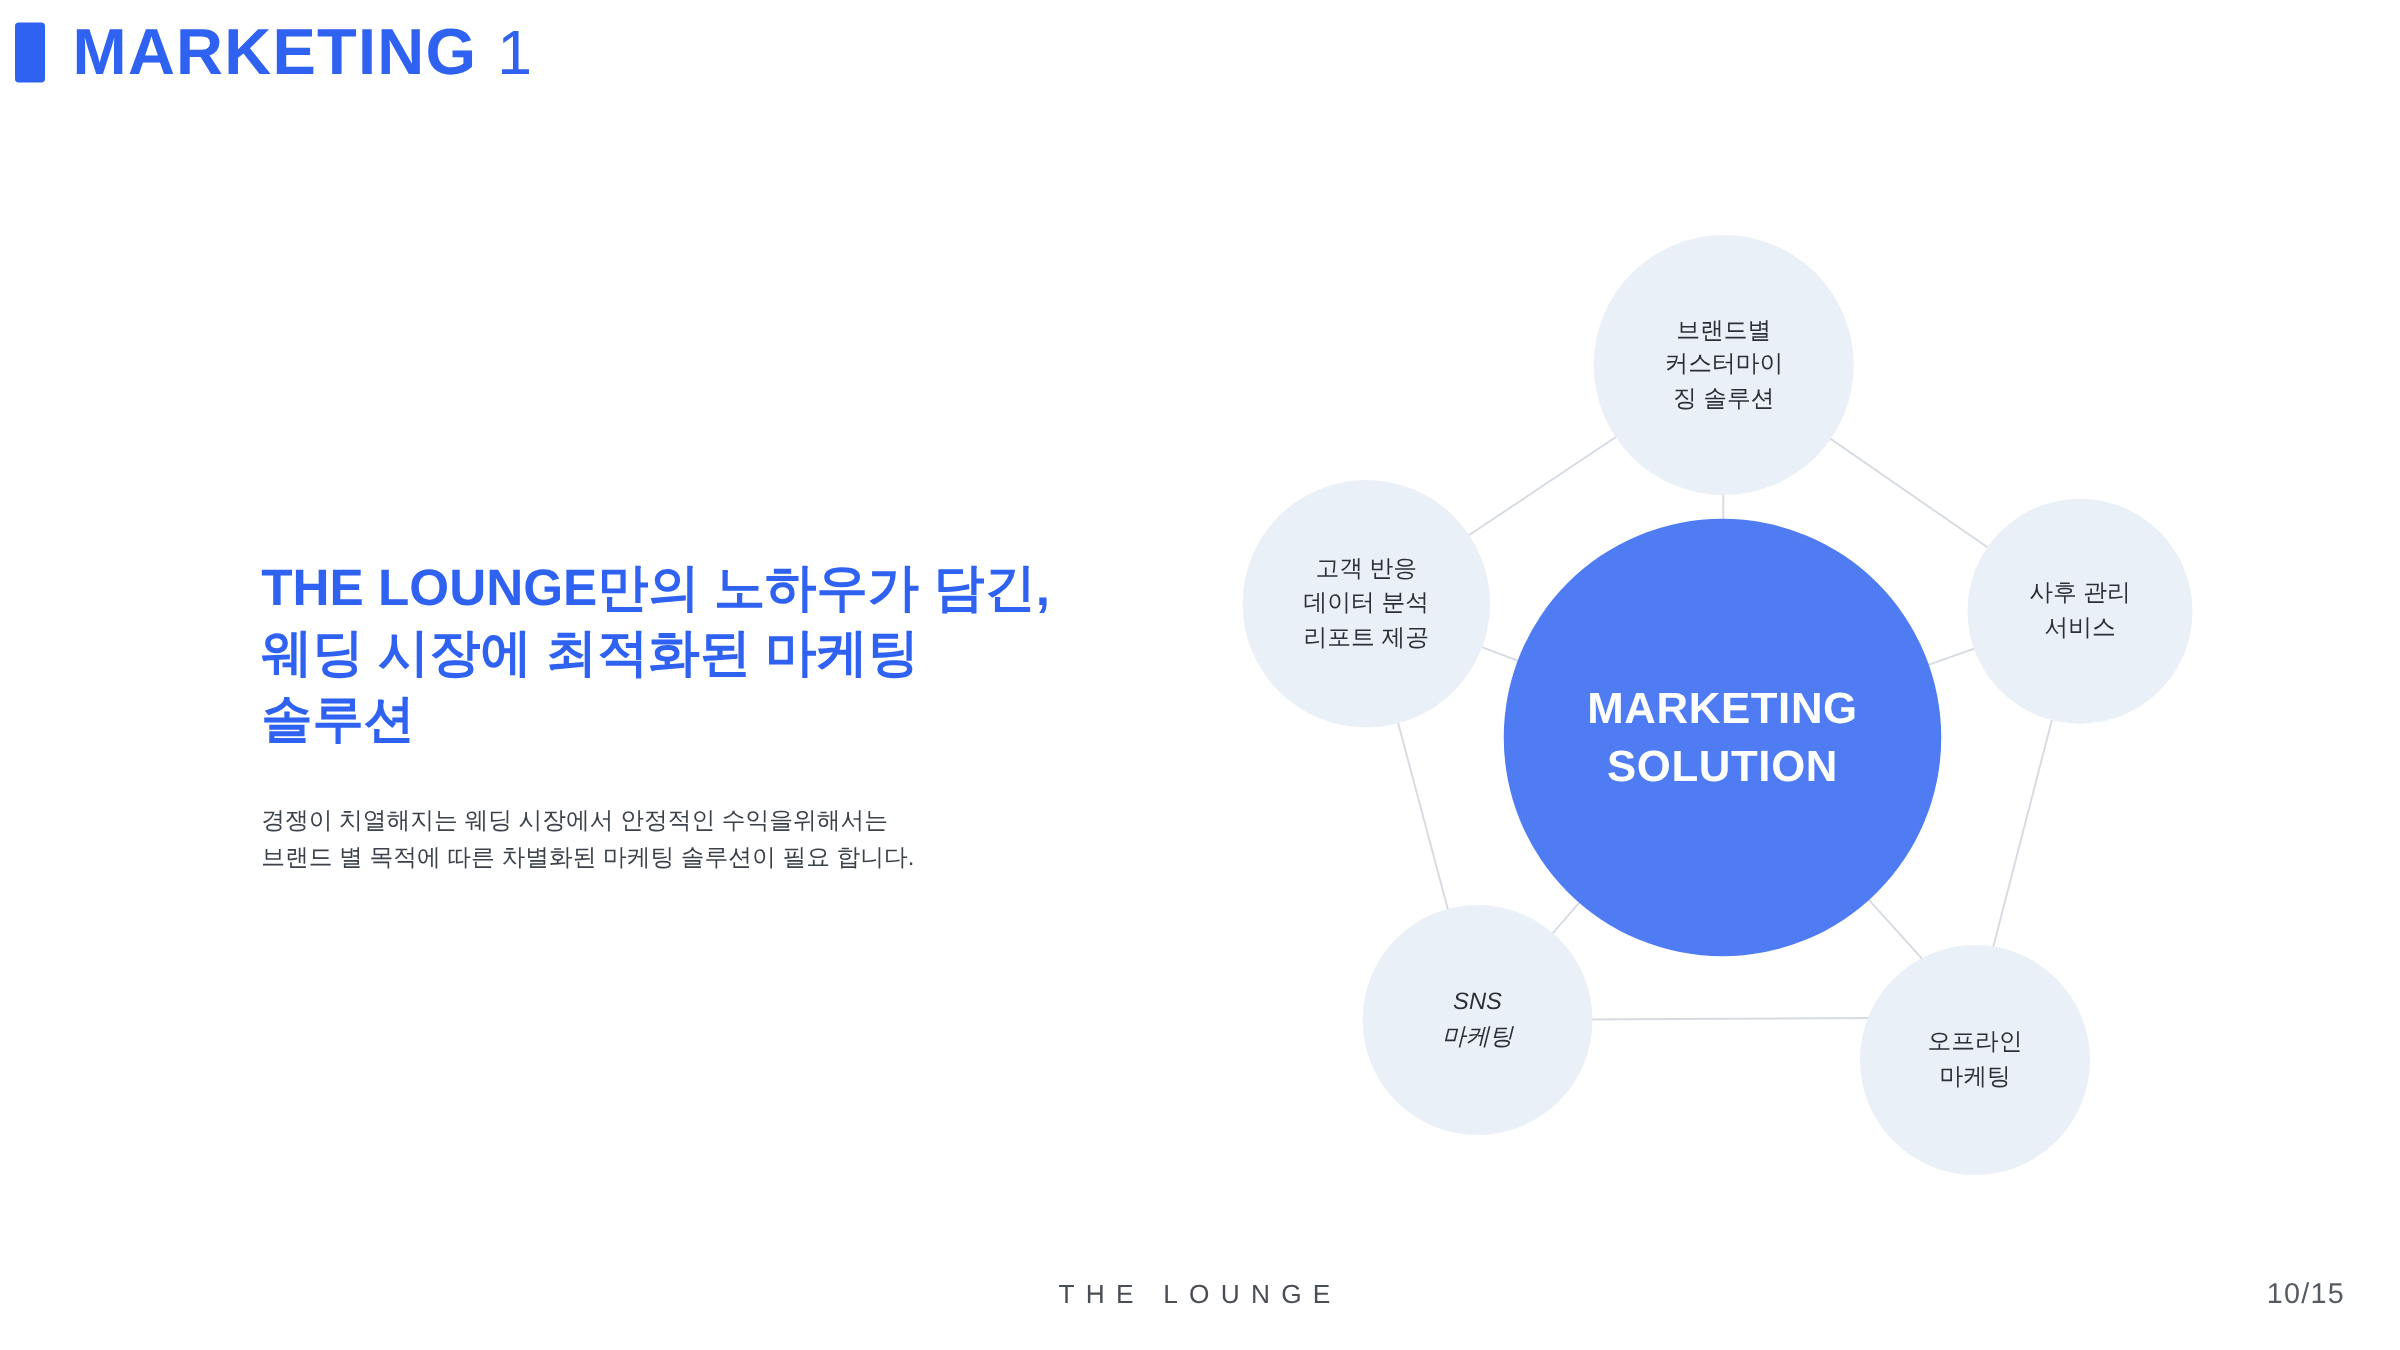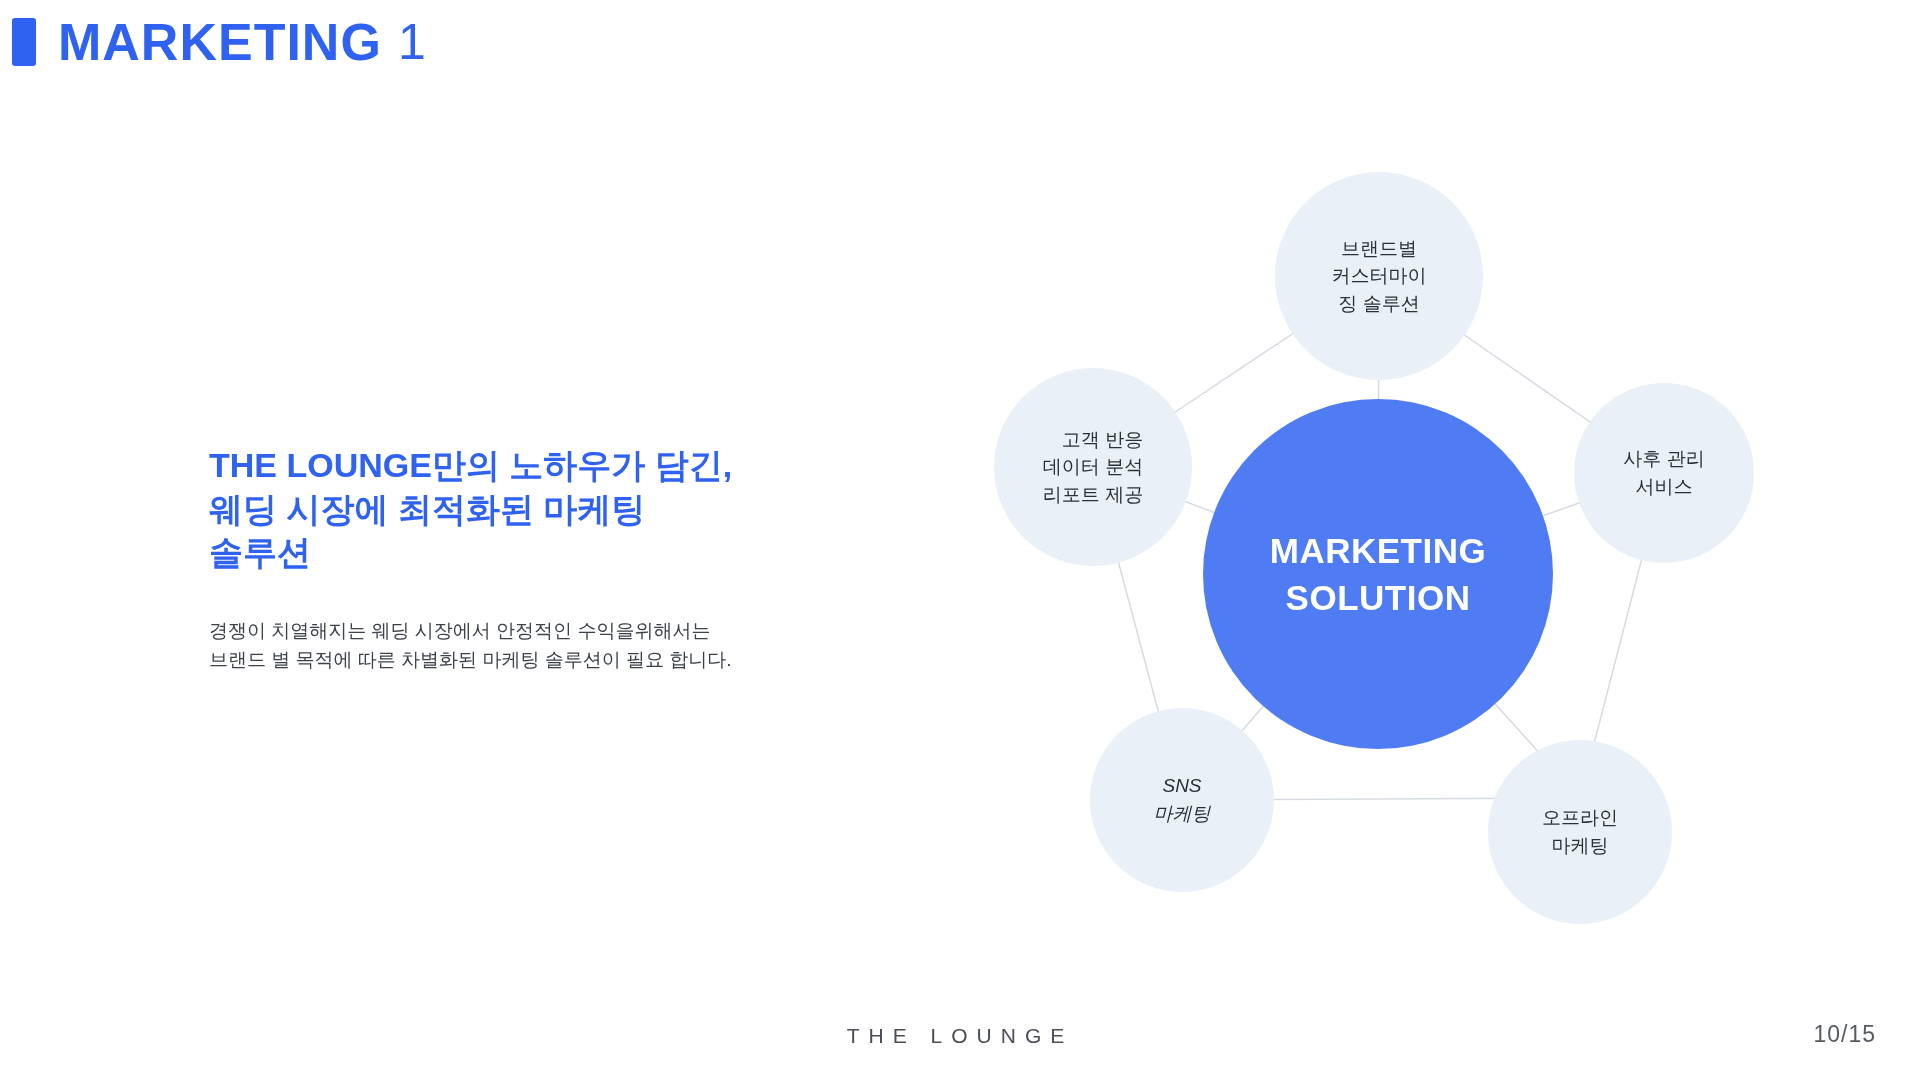--- a/index.html
+++ b/index.html
@@ -40,39 +40,40 @@
   }
 
   
   .left-block {
     position: absolute;
     left: 209px;
     top: 444px;
     width: 680px;
   }
   .heading {
-    font-size: 34px;
+    font-size: 41px;
     font-weight: 700;
     color: #2f62f1;
     line-height: 1.28;
     white-space: pre-line;
   }
   .body-text {
     margin-top: 41px;
     font-size: 19px;
     font-weight: 400;
     color: #3c424b;
     line-height: 1.55;
     white-space: pre-line;
   }
 
   
   .diagram {
     position: absolute;
     inset: 0;
+    margin-top: 16px;
   }
   .diagram svg.connectors {
     position: absolute;
     top: 0; left: 0;
     width: 1920px; height: 1080px;
   }
   .circle {
     position: absolute;
     border-radius: 50%;
     display: flex;
@@ -90,21 +91,21 @@
   .hub {
     background: #4f7cf2;
     color: #ffffff;
     font-size: 35px;
     font-weight: 800;
     line-height: 1.35;
     letter-spacing: 0.5px;
     white-space: pre-line;
   }
   .node-top          { left: 1275px; top: 172px; width: 208px; height: 208px; }
-  .node-left         { left:  994px; top: 368px; width: 198px; height: 198px; text-align: right; }
+  .node-left         { left:  994px; top: 368px; width: 198px; height: 198px; }
   .node-right        { left: 1574px; top: 383px; width: 180px; height: 180px; }
   .node-bottom-left  { left: 1090px; top: 708px; width: 184px; height: 184px; font-style: italic; }
   .node-bottom-right { left: 1488px; top: 740px; width: 184px; height: 184px; }
   .hub               { left: 1203px; top: 399px; width: 350px; height: 350px; }
 
   
   .footer-logo {
     position: absolute;
     left: 0; right: 0;
     bottom: 32px;

